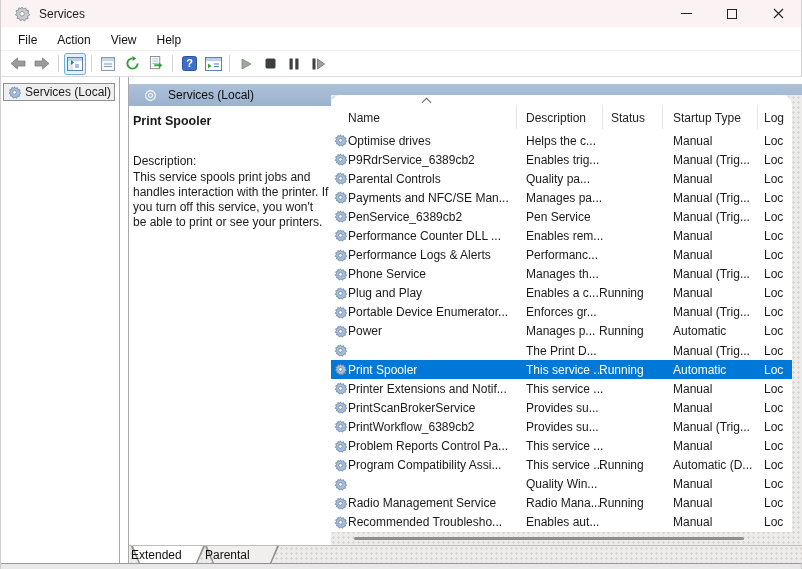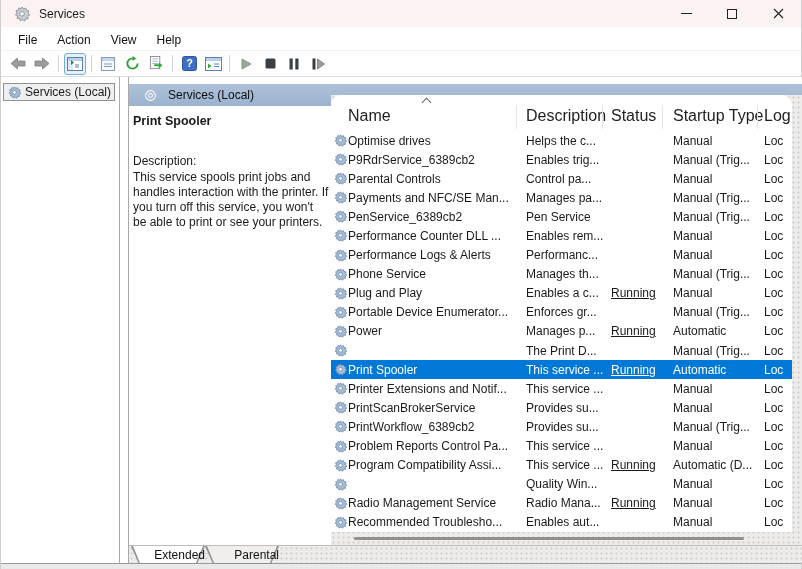--- a/index.html
+++ b/index.html
@@ -47,48 +47,48 @@
 
   
   .descpane { position:absolute; left:0; top:29px; width:202px; height:439px; background:#fff; z-index:2; padding:8px 5px 0 4px; }
   .descpane .svc-title { font-weight:bold; font-size:12.5px; margin-bottom:26px; }
   .descpane .desc-label { margin-bottom:2px; }
   .descpane .desc-body { line-height:15px; width:196px; }
 
   
   .listbox { position:absolute; left:202px; top:18px; width:461px; height:437px; background:#fff; border-radius:10px 10px 0 0; z-index:3; overflow:hidden; }
   .lv-header { position:relative; height:36px; }
-  .lv-header .hcell { position:absolute; bottom:6px; font-size:16px; color:#222; white-space:nowrap; }
+  .lv-header .hcell { position:absolute; bottom:6px; font-size:12px; color:#222; white-space:nowrap; }
   .h-name { left:17px; } .h-desc { left:195px; } .h-status { left:280px; } .h-startup { left:342px; } .h-log { left:433px; }
   .hsep { position:absolute; top:10px; height:24px; width:1px; background:#e4e4e4; }
   .sort-caret { position:absolute; left:92px; top:4px; width:7px; height:7px; border-left:1px solid #666; border-top:1px solid #666; transform:rotate(45deg); }
   .rows { position:absolute; left:0; top:36px; width:100%; }
   .row { position:relative; height:19.1px; display:flex; align-items:center; white-space:nowrap; color:#1a1a1a; }
   .row .cell { position:absolute; overflow:hidden; }
   .c-icon { left:3px; top:3px; }
   .c-name { left:17px; width:166px; }
   .c-desc { left:195px; width:80px; }
-  .c-status { left:280px; width:50px;text-decoration:underline; }
+  .c-status { left:268px; width:50px; }
   .c-startup { left:342px; width:84px; }
   .c-log { left:433px; width:28px; }
   .row.selected { background:#0078d7; color:#fff; }
 
   
   .hscroll { position:absolute; left:225px; top:460px; width:390px; height:3px; background:#8f8f8f; border-radius:2px; z-index:4; }
 
   
   .tabstrip { position:absolute; left:0; right:0; top:468px; height:18px; z-index:5;
               background-color:#edecea; background-image:radial-gradient(#d9d6d3 1px, transparent 1.2px); background-size:5px 5px;
               border-top:1px solid #bdbdbd; }
   .tab { position:absolute; top:0; height:18px; }
   .tab .shape { position:absolute; inset:0; clip-path:polygon(0 0,100% 0,calc(100% - 8px) 100%,8px 100%); background:#8f8f8f; }
   .tab .fill { position:absolute; inset:0; clip-path:polygon(2px 0,calc(100% - 2px) 0,calc(100% - 9px) calc(100% - 1px),9px calc(100% - 1px)); }
   .tab.active .fill { background:#fff; }
   .tab.inactive .fill { background:#f0efed; }
-  .tab .txt { position:absolute; width:100%; text-align:right; top:2px; font-size:12px; color:#111; }
+  .tab .txt { position:absolute; width:100%; text-align:left; top:2px; font-size:12px; color:#111; }
   .tab1 { left:2px; width:74px; } .tab2 { left:76px; width:74px; }
 
   .gear { display:block; }
 </style>
 </head>
 <body>
 
 <div class="window">
 
   <div class="titlebar">
@@ -291,21 +291,21 @@
   <div class="row">
     <span class="cell c-icon">
   <svg class="gear" viewBox="0 0 16 16" width="13" height="13">
     <g fill="#a9bdd6" stroke="#5f7fa6" stroke-width="0.9">
       <path d="M8 1 L9.4 3 L11.8 2.1 L12.4 4.4 L14.9 4.9 L14 7.1 L15.8 8.9 L13.7 10.2 L14.1 12.7 L11.7 12.7 L10.7 15 L8.6 13.5 L6.3 14.8 L5.5 12.5 L3.1 12.3 L3.7 10 L1.4 8.9 L3 7 L2 4.7 L4.4 4.2 L4.8 1.9 L7 2.7 Z"></path>
       <circle cx="8" cy="7.8" r="2.3" fill="#ffffff"></circle>
     </g>
   </svg>
 </span>
     <span class="cell c-name">Parental Controls</span>
-    <span class="cell c-desc">Control pa...</span>
+    <span class="cell c-desc">Quality pa...</span>
     <span class="cell c-status"></span>
     <span class="cell c-startup">Manual</span>
     <span class="cell c-log">Loc</span>
   </div>
 
   <div class="row">
     <span class="cell c-icon">
   <svg class="gear" viewBox="0 0 16 16" width="13" height="13">
     <g fill="#a9bdd6" stroke="#5f7fa6" stroke-width="0.9">
       <path d="M8 1 L9.4 3 L11.8 2.1 L12.4 4.4 L14.9 4.9 L14 7.1 L15.8 8.9 L13.7 10.2 L14.1 12.7 L11.7 12.7 L10.7 15 L8.6 13.5 L6.3 14.8 L5.5 12.5 L3.1 12.3 L3.7 10 L1.4 8.9 L3 7 L2 4.7 L4.4 4.2 L4.8 1.9 L7 2.7 Z"></path>

